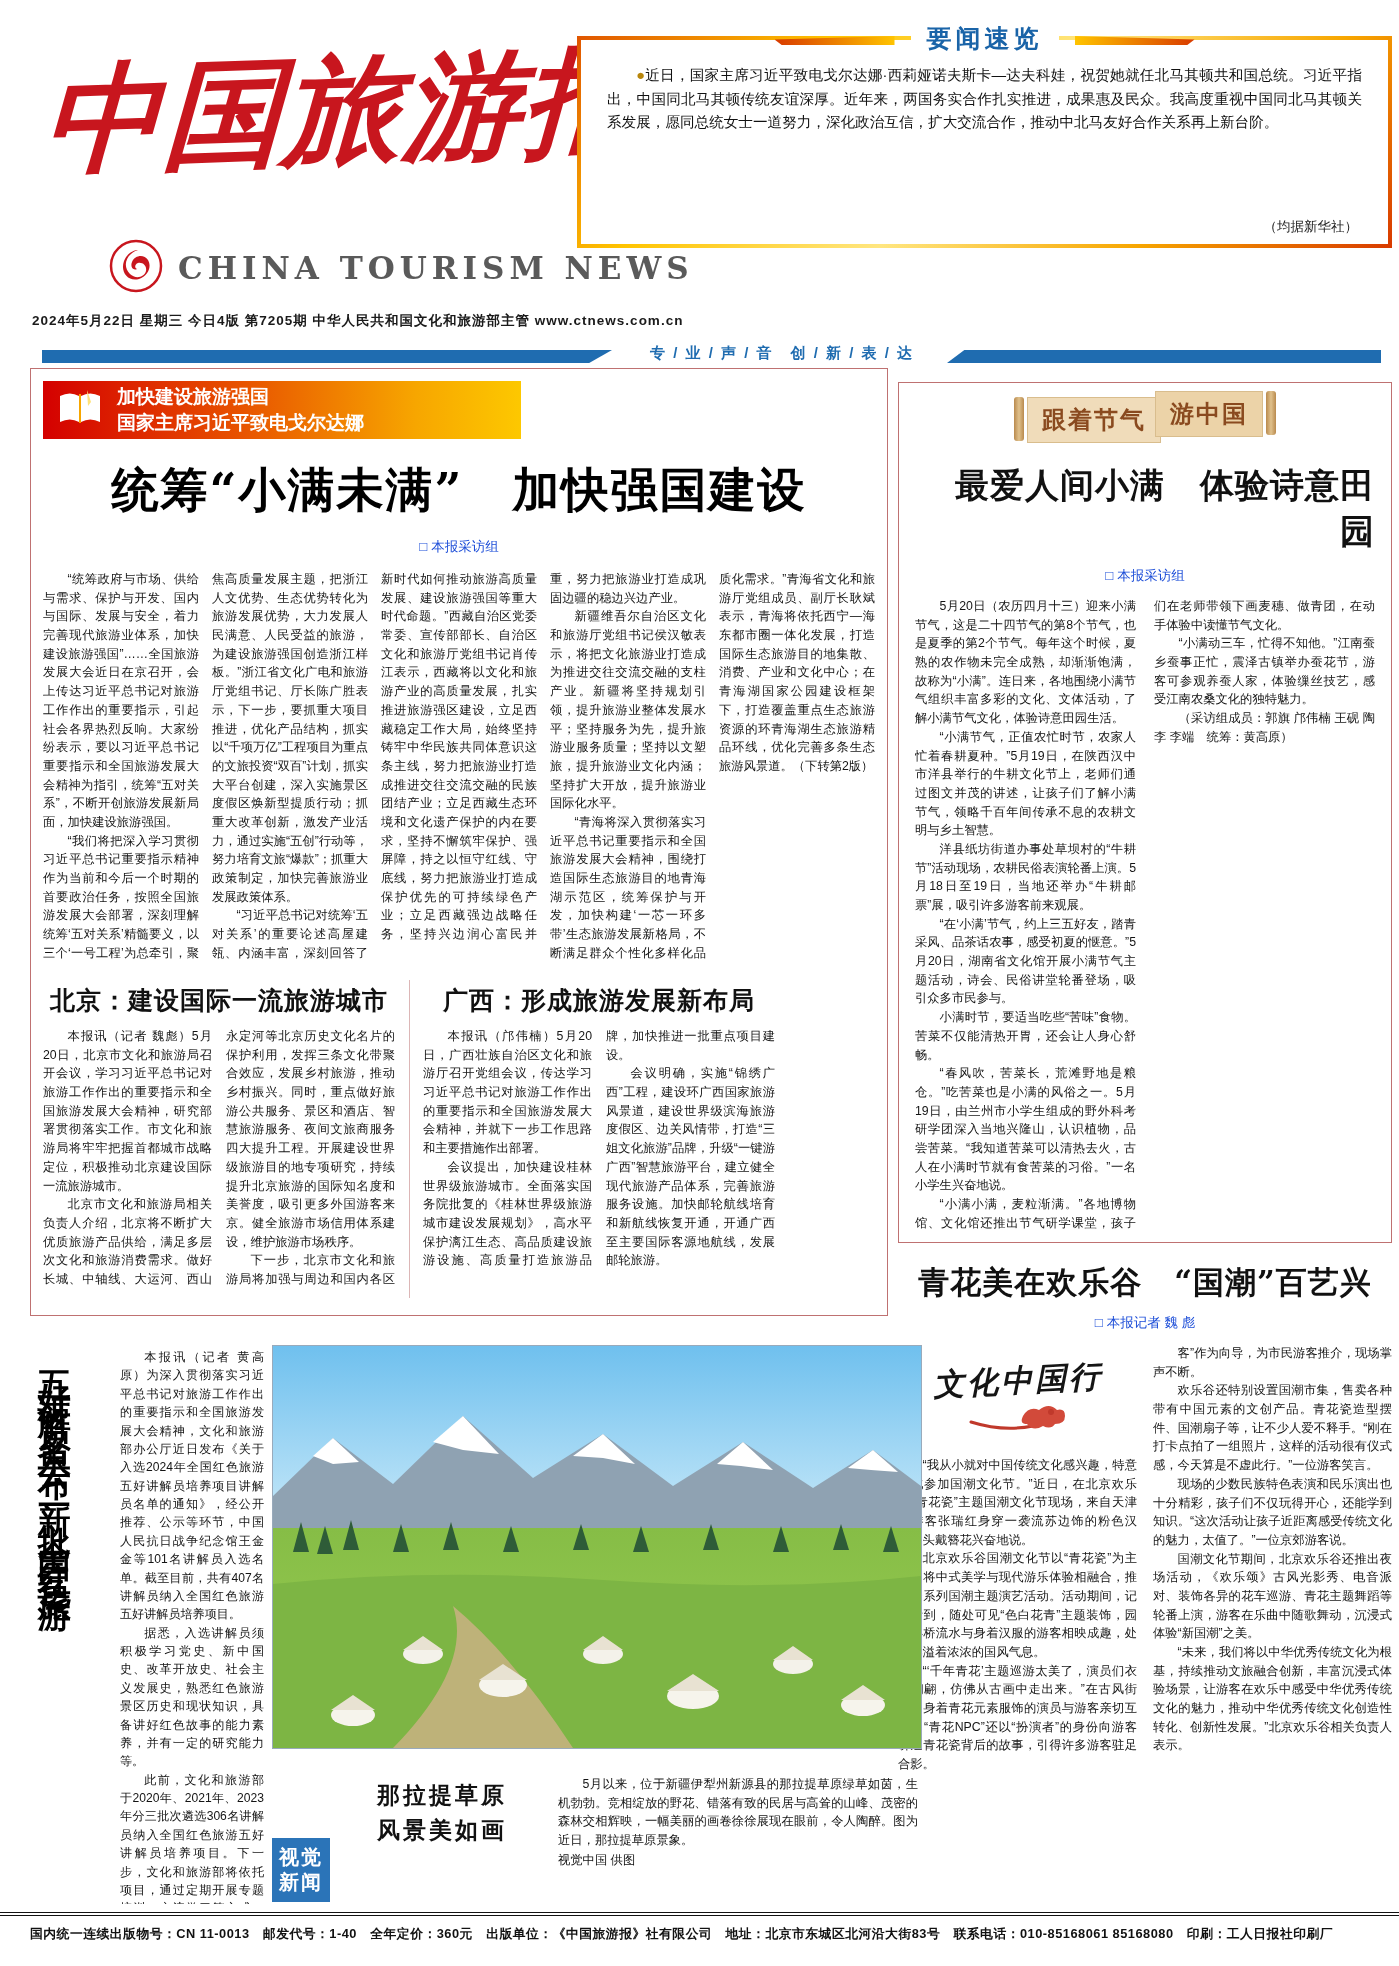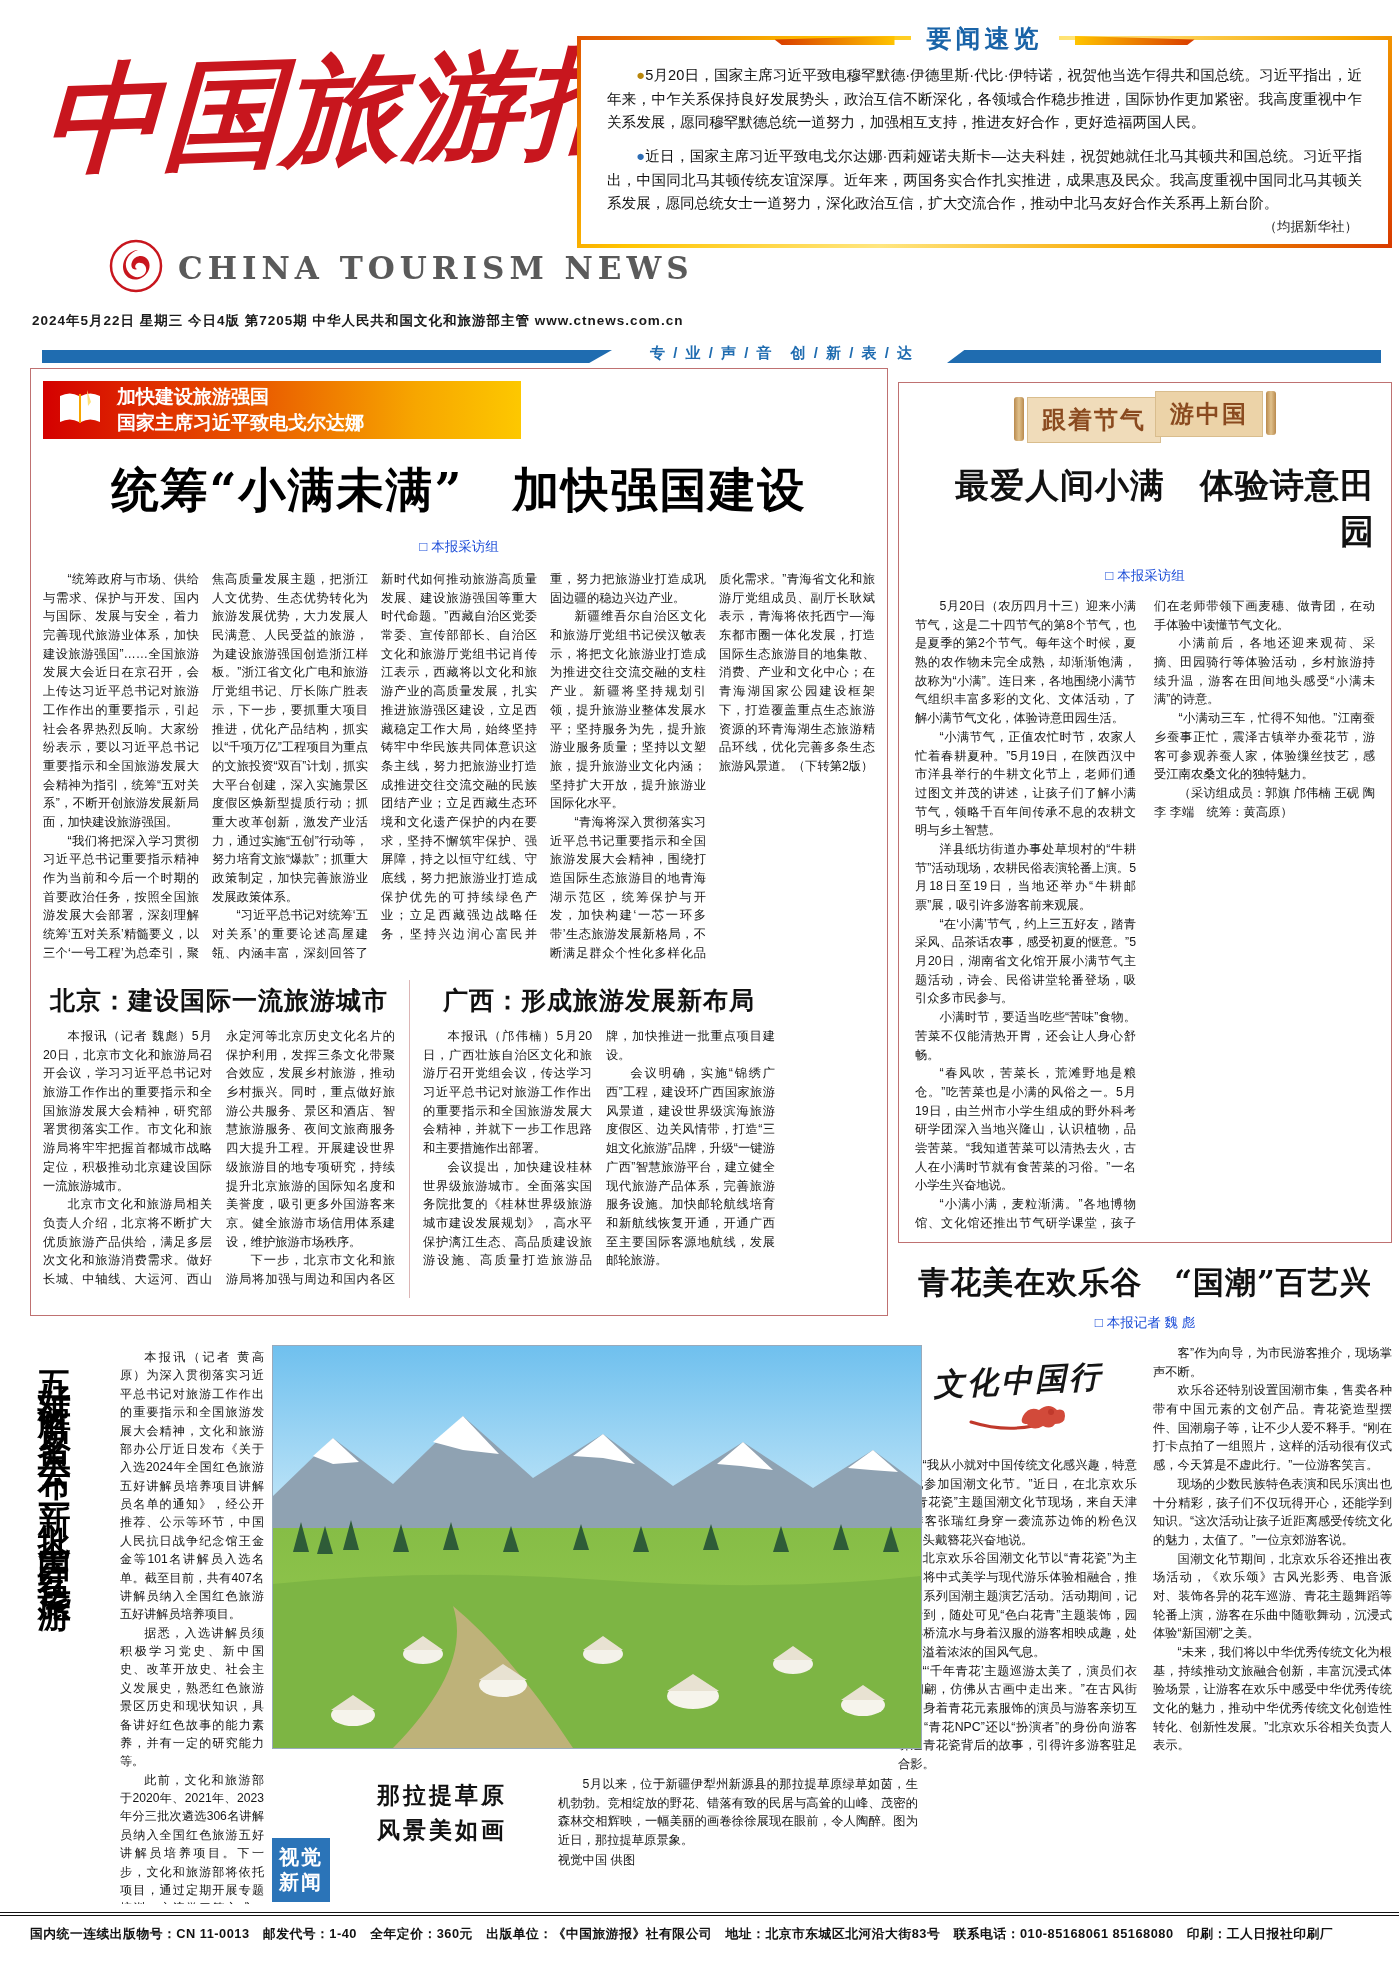--- a/index.html
+++ b/index.html
@@ -123,21 +123,20 @@
     <span class="masthead-en">CHINA TOURISM NEWS</span>
   </div>
   <div class="dateline">2024年5月22日 星期三  今日4版  第7205期  中华人民共和国文化和旅游部主管  www.ctnews.com.cn</div>
 
   <div class="newsbox">
     <div class="newsbox-inner">
       <div class="newsbox-flourish left"></div>
       <div class="newsbox-title">要闻速览</div>
       <div class="newsbox-flourish right"></div>
       <div class="news-items">
-          <p class="news-item">●5月20日，国家主席习近平致电穆罕默德·伊德里斯·代比·伊特诺，祝贺他当选乍得共和国总统。习近平指出，近年来，中乍关系保持良好发展势头，政治互信不断深化，各领域合作稳步推进，国际协作更加紧密。我高度重视中乍关系发展，愿同穆罕默德总统一道努力，加强相互支持，推进友好合作，更好造福两国人民。</p>
           <p class="news-item">●近日，国家主席习近平致电戈尔达娜·西莉娅诺夫斯卡—达夫科娃，祝贺她就任北马其顿共和国总统。习近平指出，中国同北马其顿传统友谊深厚。近年来，两国务实合作扎实推进，成果惠及民众。我高度重视中国同北马其顿关系发展，愿同总统女士一道努力，深化政治互信，扩大交流合作，推动中北马友好合作关系再上新台阶。</p>
         </div>
       <div class="news-source">（均据新华社）</div>
     </div>
   </div>
 
   <div class="band">
     <div class="bar l"></div>
     <div class="slogan">专 / 业 / 声 / 音　创 / 新 / 表 / 达</div>
     <div class="bar r"></div>
@@ -198,21 +197,20 @@
     <div class="xm-headline">最爱人间小满　体验诗意田园</div>
     <div class="byline xm-byline">□ 本报采访组</div>
     <div class="xm-body">
         <p class="para">5月20日（农历四月十三）迎来小满节气，这是二十四节气的第8个节气，也是夏季的第2个节气。每年这个时候，夏熟的农作物未完全成熟，却渐渐饱满，故称为“小满”。连日来，各地围绕小满节气组织丰富多彩的文化、文体活动，了解小满节气文化，体验诗意田园生活。</p>
         <p class="para">“小满节气，正值农忙时节，农家人忙着春耕夏种。”5月19日，在陕西汉中市洋县举行的牛耕文化节上，老师们通过图文并茂的讲述，让孩子们了解小满节气，领略千百年间传承不息的农耕文明与乡土智慧。</p>
         <p class="para">洋县纸坊街道办事处草坝村的“牛耕节”活动现场，农耕民俗表演轮番上演。5月18日至19日，当地还举办“牛耕邮票”展，吸引许多游客前来观展。</p>
         <p class="para">“在‘小满’节气，约上三五好友，踏青采风、品茶话农事，感受初夏的惬意。”5月20日，湖南省文化馆开展小满节气主题活动，诗会、民俗讲堂轮番登场，吸引众多市民参与。</p>
         <p class="para">小满时节，要适当吃些“苦味”食物。苦菜不仅能清热开胃，还会让人身心舒畅。</p>
         <p class="para">“春风吹，苦菜长，荒滩野地是粮仓。”吃苦菜也是小满的风俗之一。5月19日，由兰州市小学生组成的野外科考研学团深入当地兴隆山，认识植物，品尝苦菜。“我知道苦菜可以清热去火，古人在小满时节就有食苦菜的习俗。”一名小学生兴奋地说。</p>
         <p class="para">“小满小满，麦粒渐满。”各地博物馆、文化馆还推出节气研学课堂，孩子们在老师带领下画麦穗、做青团，在动手体验中读懂节气文化。</p>
-        <p class="para">小满前后，各地还迎来观荷、采摘、田园骑行等体验活动，乡村旅游持续升温，游客在田间地头感受“小满未满”的诗意。</p>
         <p class="para">“小满动三车，忙得不知他。”江南蚕乡蚕事正忙，震泽古镇举办蚕花节，游客可参观养蚕人家，体验缫丝技艺，感受江南农桑文化的独特魅力。</p>
         <p class="para">（采访组成员：郭旗 邝伟楠 王砚 陶李 李端　统筹：黄高原）</p>
       </div>
   </div>
 
   <div class="hlg">
     <div class="hlg-headline">青花美在欢乐谷　“国潮”百艺兴</div>
     <div class="byline hlg-byline">□ 本报记者 魏 彪</div>
     <div class="hlg-cols">
       <div class="hlg-col">

